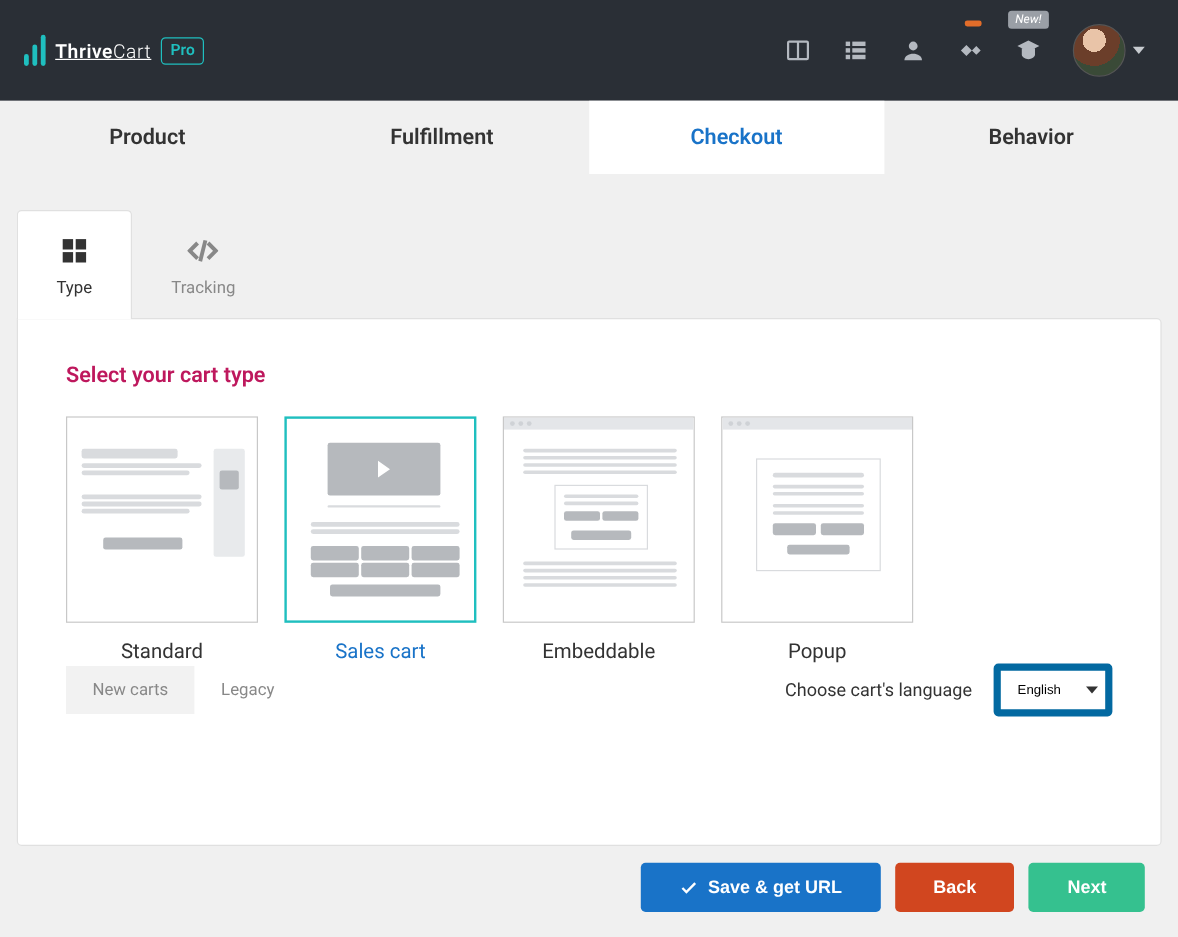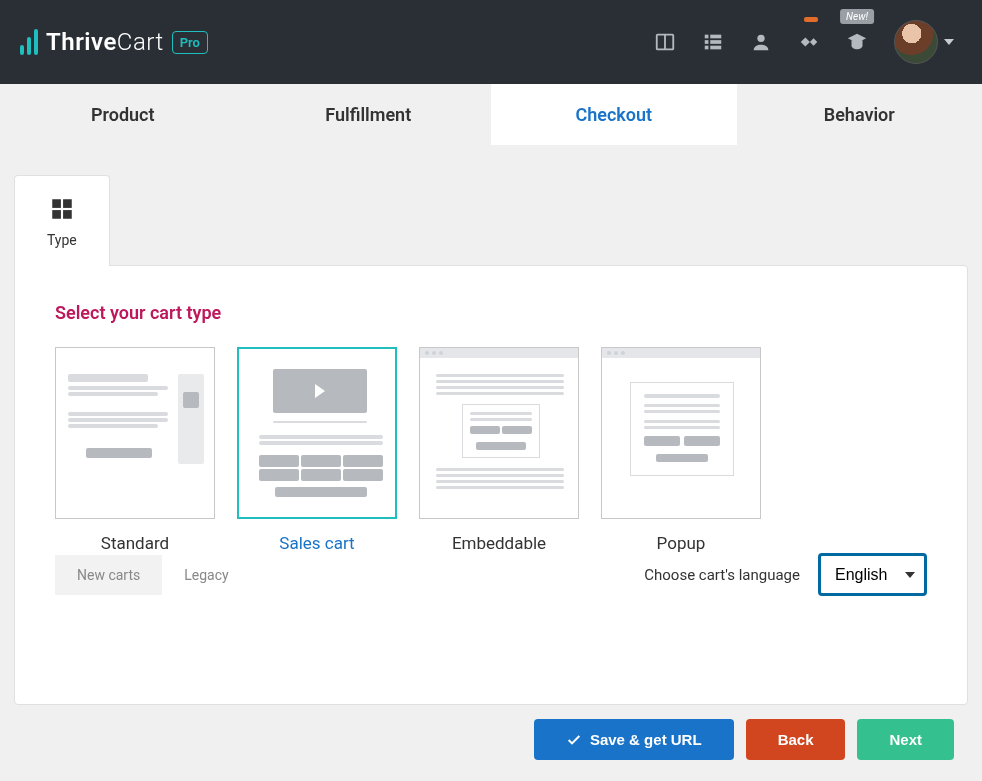--- a/index.html
+++ b/index.html
@@ -19,21 +19,21 @@
     align-items: center;
     justify-content: space-between;
     padding: 0 28px 0 20px;
   }
   .logo-wrap { display:flex; align-items:center; gap:8px; }
   .logo-icon { display:flex; align-items:flex-end; gap:3px; }
   .logo-icon span { display:block; background:#1fbfbf; border-radius:2px; }
   .logo-icon span:nth-child(1){ width:4px; height:10px; }
   .logo-icon span:nth-child(2){ width:4px; height:18px; }
   .logo-icon span:nth-child(3){ width:4px; height:26px; }
-  .logo-text { font-size:24px; font-weight:600; color:#fff; letter-spacing:0.5px; }
+  .logo-text { font-size:16px; font-weight:600; color:#fff; letter-spacing:0.5px;text-decoration:underline; }
   .logo-text .light { color:#fff; font-weight:300; }
   .pro-badge {
     border: 1.5px solid #1fbfbf;
     color:#1fbfbf;
     font-size:13px;
     font-weight:600;
     padding:3px 7px;
     border-radius:4px;
   }
   .top-icons { display:flex; align-items:center; gap:26px;font-style:italic; }
@@ -147,22 +147,22 @@
     font-size:14px;
     color:#888;
     background:#f2f2f2;
     cursor:pointer;
   }
   .mode-tab.inactive { background:transparent; }
   .lang-wrap { display:flex; align-items:center; gap:18px; }
   .lang-label { font-size:15px; color:#333; }
   .lang-select {
     padding:10px 36px 10px 14px;
-    font-size:16px;
-    border:3px solid #0369a1;
+    font-size:11px;
+    border:6px solid #0369a1;
     border-radius:4px;
     background:#fff;
     appearance:none;
     position:relative;
   }
   .select-wrap { position:relative; }
   .select-chevron { position:absolute; right:12px; top:50%; transform:translateY(-50%); pointer-events:none; width:0; height:0; border-left:5px solid transparent; border-right:5px solid transparent; border-top:6px solid #333; }
   
   .footer-btns {
     display:flex;
@@ -256,20 +256,28 @@
 
   <div class="sub-tabs">
     <div class="sub-tab active">
       <svg class="sub-tab-icon" viewBox="0 0 24 24">
           <rect x="3" y="3" width="8" height="8"></rect>
           <rect x="13" y="3" width="8" height="8"></rect>
           <rect x="3" y="13" width="8" height="8"></rect>
           <rect x="13" y="13" width="8" height="8"></rect>
         </svg>
       <div class="sub-tab-label">Type</div>
+    </div>
+    <div class="sub-tab">
+      <svg class="sub-tab-icon" viewBox="0 0 24 24">
+          <path d="M8 6 L2 12 L8 18" fill="none" stroke="#888" stroke-width="3"></path>
+          <path d="M16 6 L22 12 L16 18" fill="none" stroke="#888" stroke-width="3"></path>
+          <line x1="14" y1="4" x2="10" y2="20" stroke="#888" stroke-width="3"></line>
+        </svg>
+      <div class="sub-tab-label">Tracking</div>
     </div>
   </div>
 
   <div class="panel">
     <div class="panel-title">Select your cart type</div>
 
     <div class="cart-options">
 
       <div class="cart-option">
         <div class="cart-thumb">

